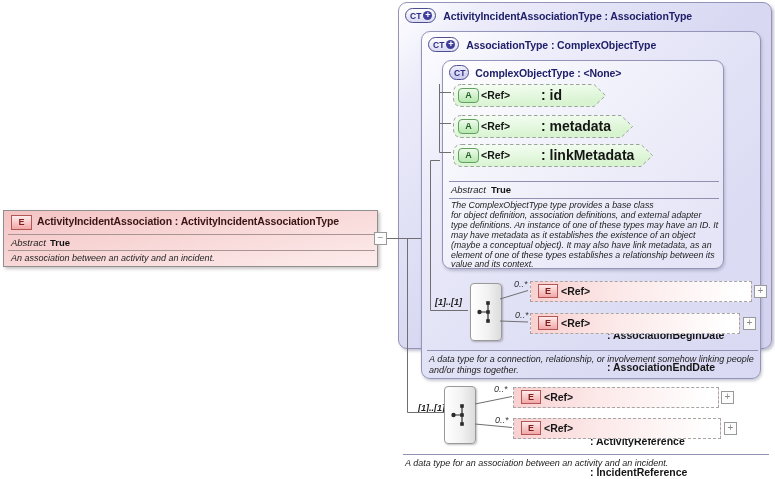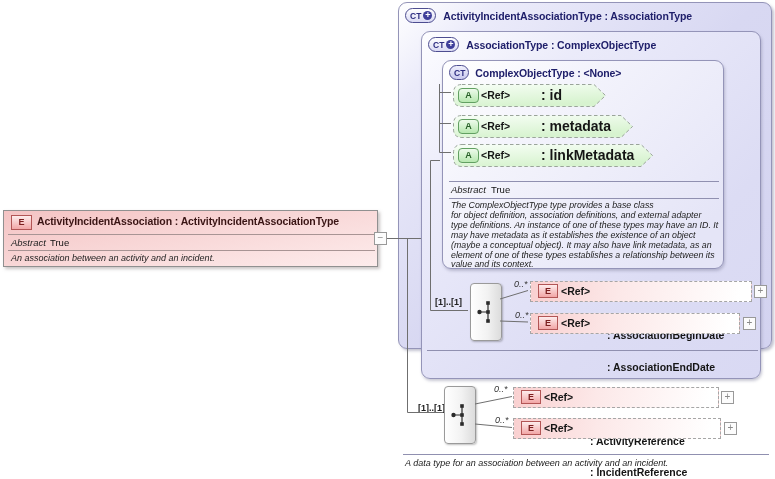--- a/index.html
+++ b/index.html
@@ -50,27 +50,27 @@
   .attr-box svg.shape{position:absolute;left:0;top:0;}
   .attr-box .a-icon{left:5px;top:4px;}
   .attr-box .ref{position:absolute;left:28px;top:0;font-weight:bold;font-size:10.5px;color:#151515;line-height:22px;white-space:nowrap;}
   .attr-box .nm{position:absolute;left:88px;top:0;font-weight:bold;font-size:14px;color:#151515;line-height:22px;white-space:nowrap;}
 
   .seq-box{position:absolute;width:32px;height:58px;border:1px solid #9a9a9a;border-radius:4px;box-sizing:border-box;
     background:linear-gradient(90deg,#ffffff 0%,#f2f2f2 55%,#dcdcdc 100%);
     box-shadow:1px 1px 2px rgba(0,0,0,.25);display:flex;align-items:center;justify-content:center;}
 
   .occurs{position:absolute;font-style:italic;font-size:9px;color:#333;white-space:nowrap;}
-  .card-label{position:absolute;font-weight:bold;font-size:9px;color:#222;white-space:nowrap;}
+  .card-label{position:absolute;font-style:italic;font-weight:bold;font-size:9px;color:#222;white-space:nowrap;}
   .hrule{position:absolute;height:1px;background:#9090b0;}
   .hrule.pinkline{background:#a89494;}
   .desc{position:absolute;font-style:italic;font-size:9px;color:#222;line-height:10.5px;}
   #complex-box .desc{font-size:8.8px;line-height:9.9px;white-space:pre-line;}
   .prop-label{position:absolute;font-style:italic;font-size:9.5px;color:#222;}
-  .prop-value{position:absolute;font-weight:normal;font-size:9.5px;color:#111;}
+  .prop-value{position:absolute;font-weight:bold;font-size:9.5px;color:#111;}
 
   
   #element-box{position:absolute;left:3px;top:210px;width:375px;height:57px;border:1px solid #909090;box-sizing:border-box;
     background:linear-gradient(170deg,#f4c3c3 0%,#f8d6d6 45%,#fdecec 100%);
     box-shadow:2px 2px 3px rgba(150,140,140,.5);}
   .pink-title{position:absolute;left:33px;top:4px;font-weight:bold;font-size:10.5px;color:#3a1414;letter-spacing:-0.1px;white-space:nowrap;}
 
   #connectors{position:absolute;left:0;top:0;pointer-events:none;}
 </style>
 </head>
@@ -181,20 +181,21 @@
 
       <span class="occurs" style="left:93px;top:278px">0..*</span>
       <div class="elem-box" style="left:108px;top:281px;width:210px">
         <span class="e-icon">E</span>
         <span class="ref">&lt;Ref&gt;</span>
         <span class="nm">: AssociationEndDate</span>
       </div>
       <div class="toggle-btn" style="left:321px;top:285px">+</div>
 
       <div class="hrule" style="left:5px;top:318px;width:331px"></div>
+      <span class="desc" style="left:7px;top:322px;width:327px">A data type for a connection, relationship, or involvement somehow linking people and/or things together.</span>
     </div>
 
     <span class="card-label" style="left:19px;top:400px">[1]..[1]</span>
     <div class="seq-box" style="left:45px;top:383px">
       <svg width="20" height="28" viewBox="0 0 20 28">
         <circle cx="3.5" cy="14" r="2.2" fill="#2a2a2a"></circle>
         <path d="M3.5,14 H12 M12,5 V23" stroke="#2a2a2a" stroke-width="1.2" fill="none"></path>
         <rect x="10.2" y="3.2" width="3.6" height="3.6" fill="#2a2a2a"></rect>
         <rect x="10.2" y="12.2" width="3.6" height="3.6" fill="#2a2a2a"></rect>
         <rect x="10.2" y="21.2" width="3.6" height="3.6" fill="#2a2a2a"></rect>

